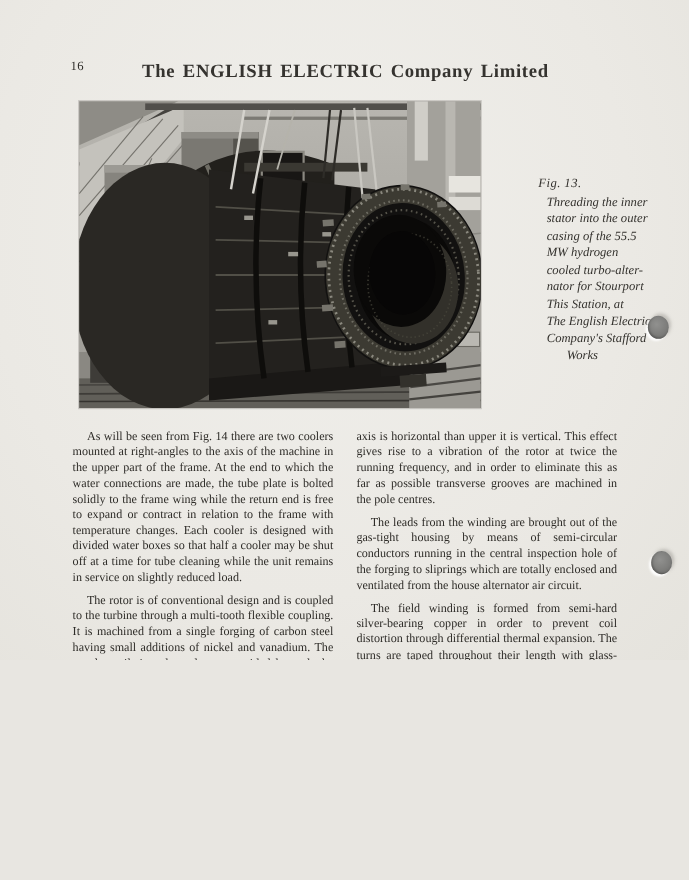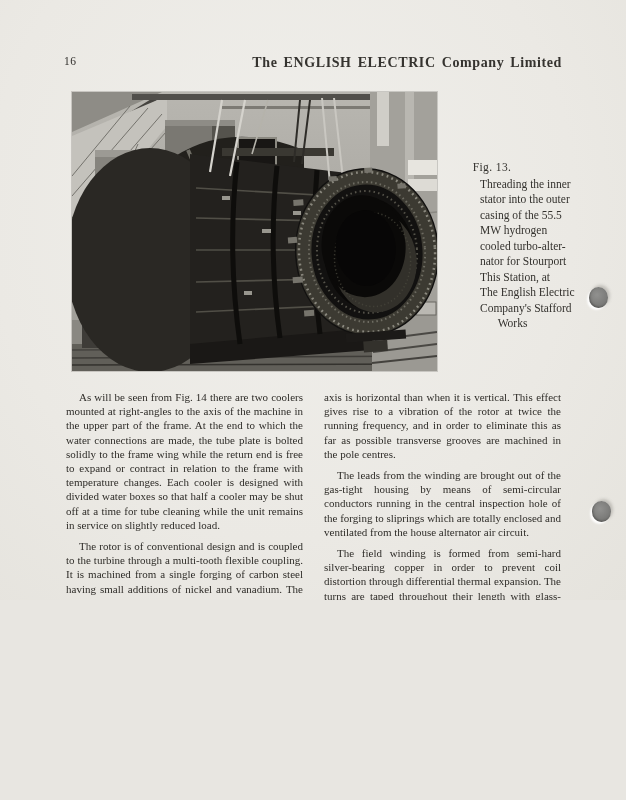--- a/index.html
+++ b/index.html
@@ -23,22 +23,22 @@
     left: 64px;
     top: 55px;
     font-size: 11.5px;
     letter-spacing: 0.5px;
   }
   .header-title {
     position: absolute;
     left: 66px;
     top: 55px;
     width: 496px;
-    text-align: right;
-    font-size: 14px;
+    text-align: center;
+    font-size: 17px;
     font-weight: 600;
     letter-spacing: 0.6px;
     word-spacing: 2px;
     color: #35332f;
   }
 
   
   .photo-wrap {
     position: absolute;
     left: 72px;
@@ -46,23 +46,24 @@
     width: 365px;
     height: 279px;
     box-shadow: 0 0 0 1px rgba(90,88,82,0.25);
     background: #a8a6a0;
   }
   .photo-wrap svg { display: block; }
 
   
   .caption {
     position: absolute;
-    left: 439px;
+    left: 456px;
     top: 160px;
     width: 106px;
+    font-style: italic;
     font-size: 11.5px;
     line-height: 15.5px;
     color: #33312d;
   }
   .caption .fig-label {
     text-align: center;
     margin-bottom: 1px;
     letter-spacing: 0.4px;
   }
   .cap-line {
@@ -268,21 +269,21 @@
     <div class="cap-line">Company's Stafford</div>
     <div class="cap-line last">Works</div>
   </div>
 
   <div class="column left">
     <p class="para indent">As will be seen from Fig. 14 there are two coolers mounted at right-angles to the axis of the machine in the upper part of the frame. At the end to which the water connections are made, the tube plate is bolted solidly to the frame wing while the return end is free to expand or contract in relation to the frame with temperature changes. Each cooler is designed with divided water boxes so that half a cooler may be shut off at a time for tube cleaning while the unit remains in service on slightly reduced load.</p>
     <p class="para indent">The rotor is of conventional design and is coupled to the turbine through a multi-tooth flexible coupling. It is machined from a single forging of carbon steel having small additions of nickel and vanadium. The usual ventilation channels are provided beneath the winding slots and down the centres of the teeth. As the result of cutting the slots to contain the field winding, the inertia of the rotor is different across the two major axes, so that the static deflection at the centre of a long rotor such as this is appreciably greater when the pole</p>
   </div>
 
   <div class="column right">
-    <p class="para">axis is horizontal than when it is vertical. This effect gives rise to a vibration of the rotor at twice the running frequency, and in order to eliminate this as far as possible transverse grooves are machined in the pole centres.</p>
+    <p class="para">axis is horizontal than upper it is vertical. This effect gives rise to a vibration of the rotor at twice the running frequency, and in order to eliminate this as far as possible transverse grooves are machined in the pole centres.</p>
     <p class="para indent">The leads from the winding are brought out of the gas-tight housing by means of semi-circular conductors running in the central inspection hole of the forging to sliprings which are totally enclosed and ventilated from the house alternator air circuit.</p>
     <p class="para indent">The field winding is formed from semi-hard silver-bearing copper in order to prevent coil distortion through differential thermal expansion. The turns are taped throughout their length with glass-backed mica tape which completely eliminates the risk of short circuits developing between turns due to leakage across the edges of strip separators.</p>
     <div class="section-heading">Shaft Seals</div>
   </div>
 
   <div class="punch-hole top"></div>
   <div class="punch-hole bottom"></div>
 
 </div>
 

